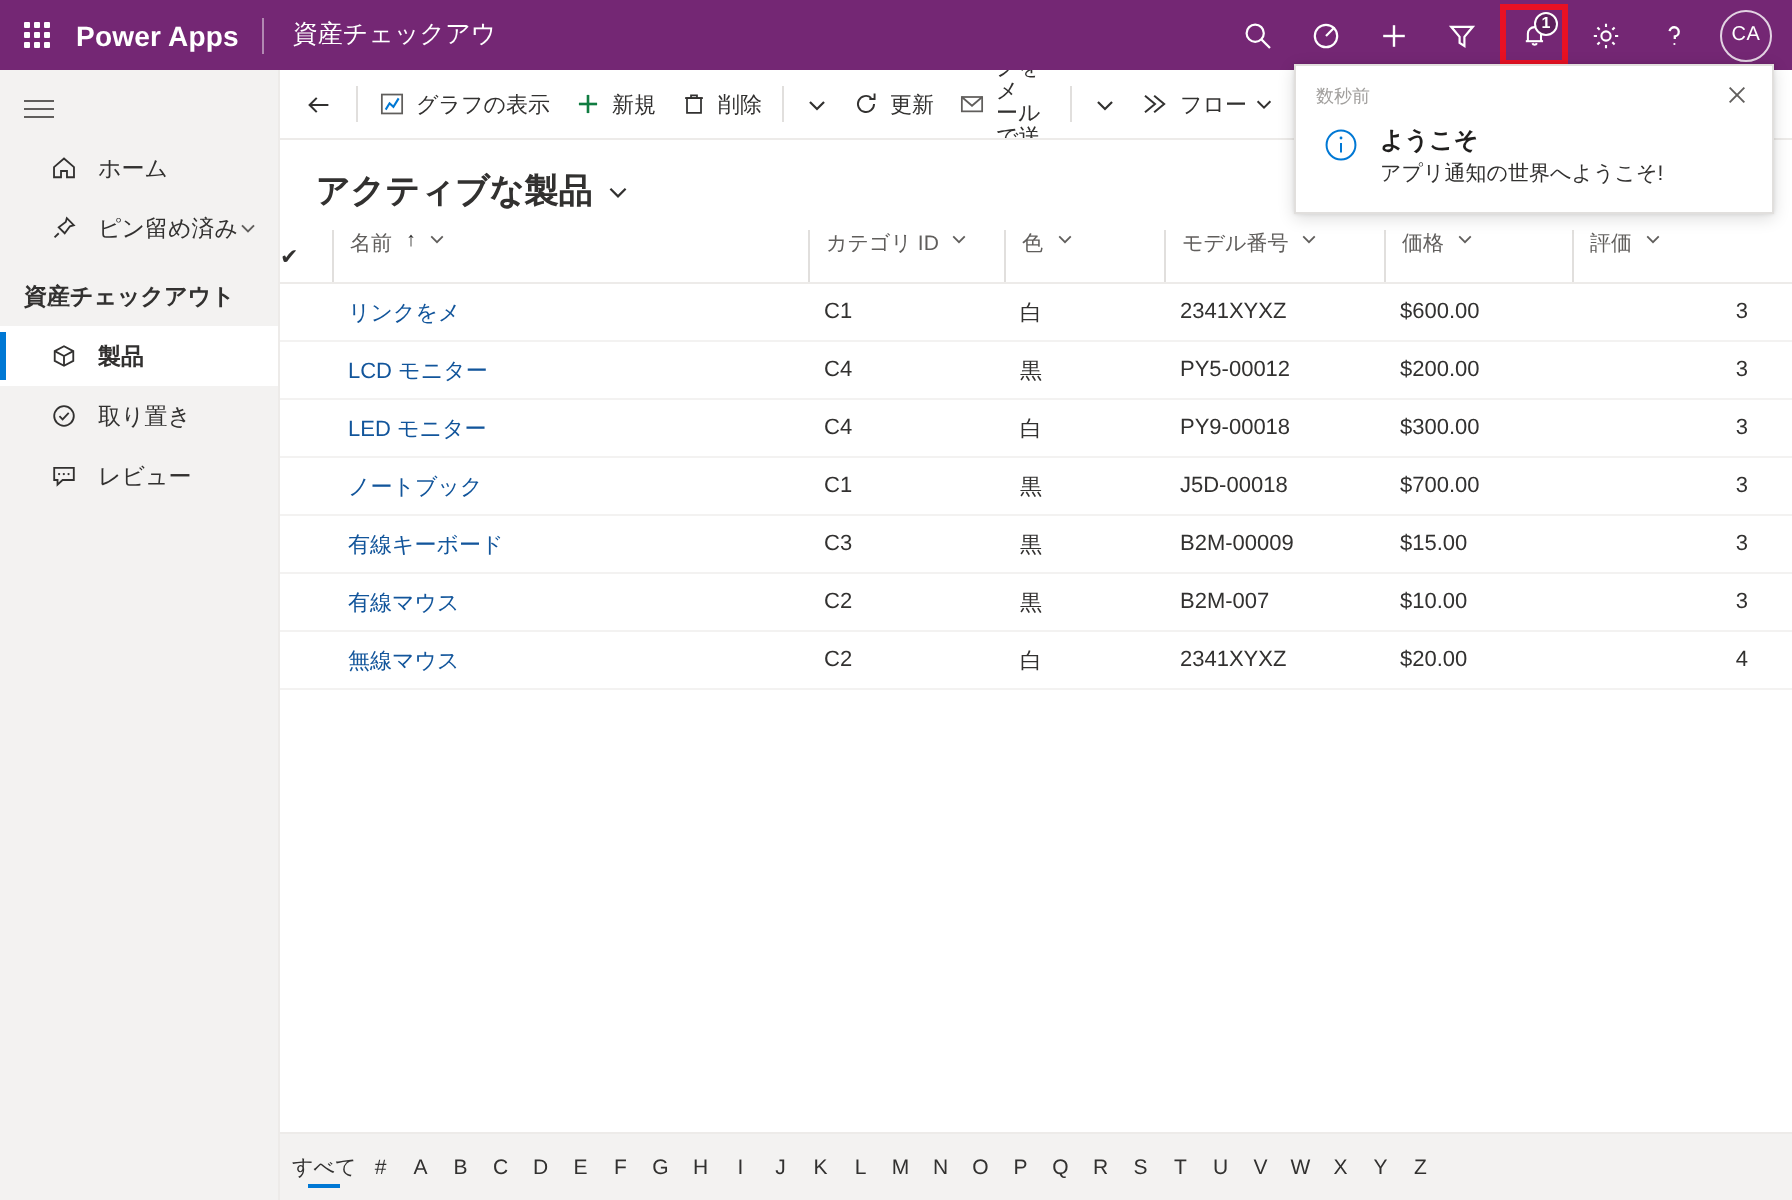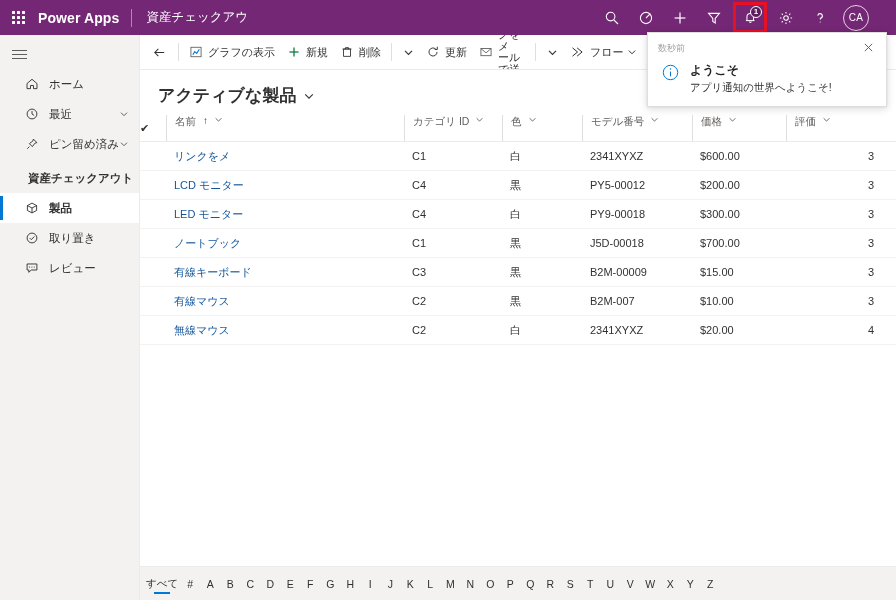--- a/index.html
+++ b/index.html
@@ -48,21 +48,21 @@
   .badge {
     position: absolute; top: 1px; right: 2px;
     min-width: 12px; height: 12px; border-radius: 50%;
     background: #5c1f5c; color: #fff; font-size: 8px; font-weight: bold;
     display: flex; align-items: center; justify-content: center;
     border: 1px solid #fff; padding: 0 1px; line-height: 1;
   }
   .avatar {
     width: 26px; height: 26px; border-radius: 50%; border: 1px solid rgba(255,255,255,.8);
     display: flex; align-items: center; justify-content: center;
-    font-size: 10px; color: #fff; margin-left: 6px; margin-right: 21px; cursor: pointer;
+    font-size: 10px; color: #fff; margin-left: 6px; margin-right: 4px; cursor: pointer;
     letter-spacing: .3px;
   }
 
   
   .body { display: flex; flex: 1; min-height: 0; }
 
   
   .sidebar {
     width: 140px; flex: 0 0 140px; background: #f3f2f1;
     display: flex; flex-direction: column; padding-top: 4px;
@@ -81,21 +81,21 @@
     font-size: 11.5px; color: #323130; cursor: pointer; position: relative;
   }
   .nav-item .nicon {
     width: 16px; height: 16px; display: flex; align-items: center; justify-content: center;
     margin-right: 9px; flex: 0 0 16px; color: #323130;
   }
   .nav-item .nlabel { white-space: nowrap; overflow: hidden; }
   .nav-item .chev { margin-left: auto; margin-right: 10px; color: #605e5c; display:flex; }
   .nav-group-title {
     font-size: 11.5px; font-weight: bold; color: #323130;
-    padding: 12px 0 7px 28px;
+    padding: 12px 0 7px 12px;
   }
   .nav-item.selected { background: #ffffff; font-weight: bold; }
   .nav-item.selected::before {
     content: ""; position: absolute; left: 0; top: 3px; bottom: 3px; width: 3px; background: #0078d4;
   }
 
   
   .main { flex: 1; min-width: 0; display: flex; flex-direction: column; background: #ffffff; }
 
   
@@ -260,34 +260,20 @@
 
       <div class="nav-item">
         <span class="nicon">
           <svg width="14" height="14" viewBox="0 0 16 16" fill="none" stroke="#323130" stroke-width="1.05">
             <path d="M2.3 7.5 L8 2.6 L13.7 7.5 V13.3 H9.7 V9.7 H6.3 V13.3 H2.3 Z"></path>
           </svg>
         </span>
         <span class="nlabel">ホーム</span>
       </div>
 
-      <div class="nav-item">
-        <span class="nicon">
-          <svg width="14" height="14" viewBox="0 0 16 16" fill="none" stroke="#323130" stroke-width="1.05">
-            <circle cx="8" cy="8" r="5.6"></circle>
-              <path d="M8 4.6 V8 L10.4 9.6"></path>
-          </svg>
-        </span>
-        <span class="nlabel">最近</span>
-        <span class="chev">
-          <svg width="10" height="10" viewBox="0 0 10 10" fill="none" stroke="#605e5c" stroke-width="1">
-              <path d="M2 3.7 L5 6.7 L8 3.7"></path>
-            </svg>
-        </span>
-      </div>
 
       <div class="nav-item">
         <span class="nicon">
           <svg width="14" height="14" viewBox="0 0 16 16" fill="none" stroke="#323130" stroke-width="1.05">
             <path d="M9.6 2.4 L13.6 6.4 L11.4 7 L8.4 11 L5 7.6 L9 4.6 Z"></path>
               <line x1="5" y1="11" x2="2.6" y2="13.4"></line>
           </svg>
         </span>
         <span class="nlabel">ピン留め済み</span>
         <span class="chev">

